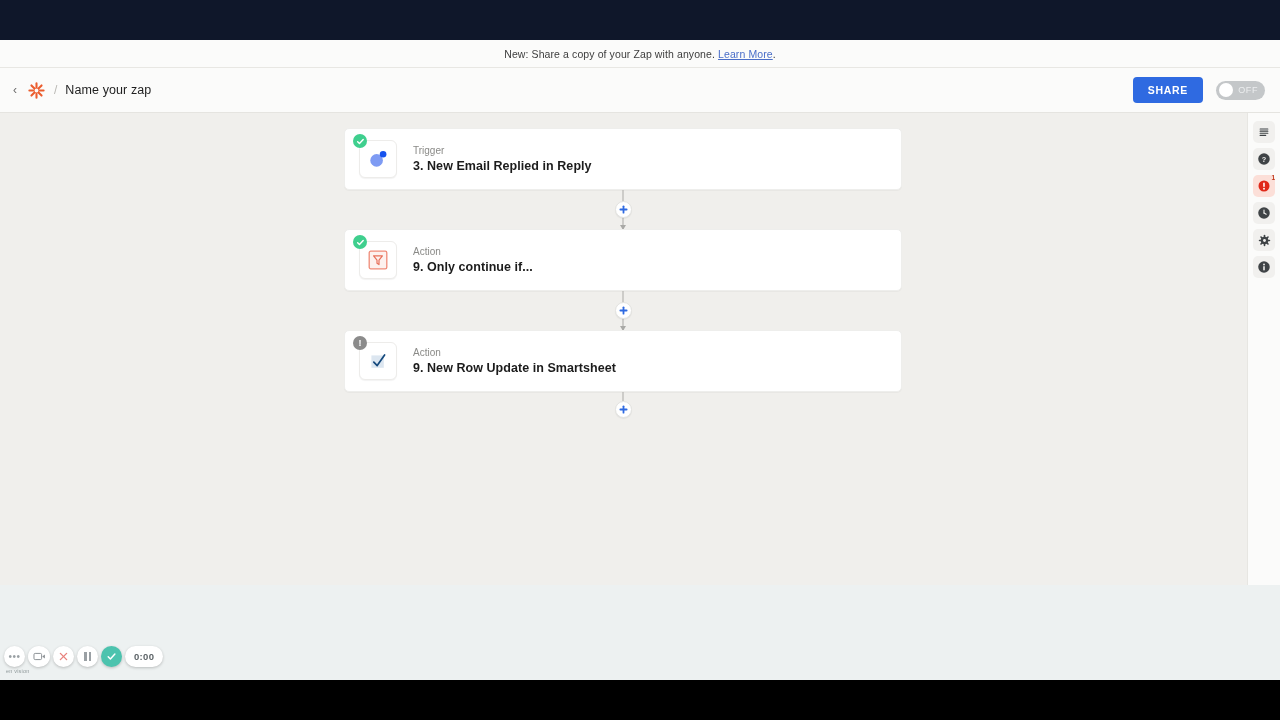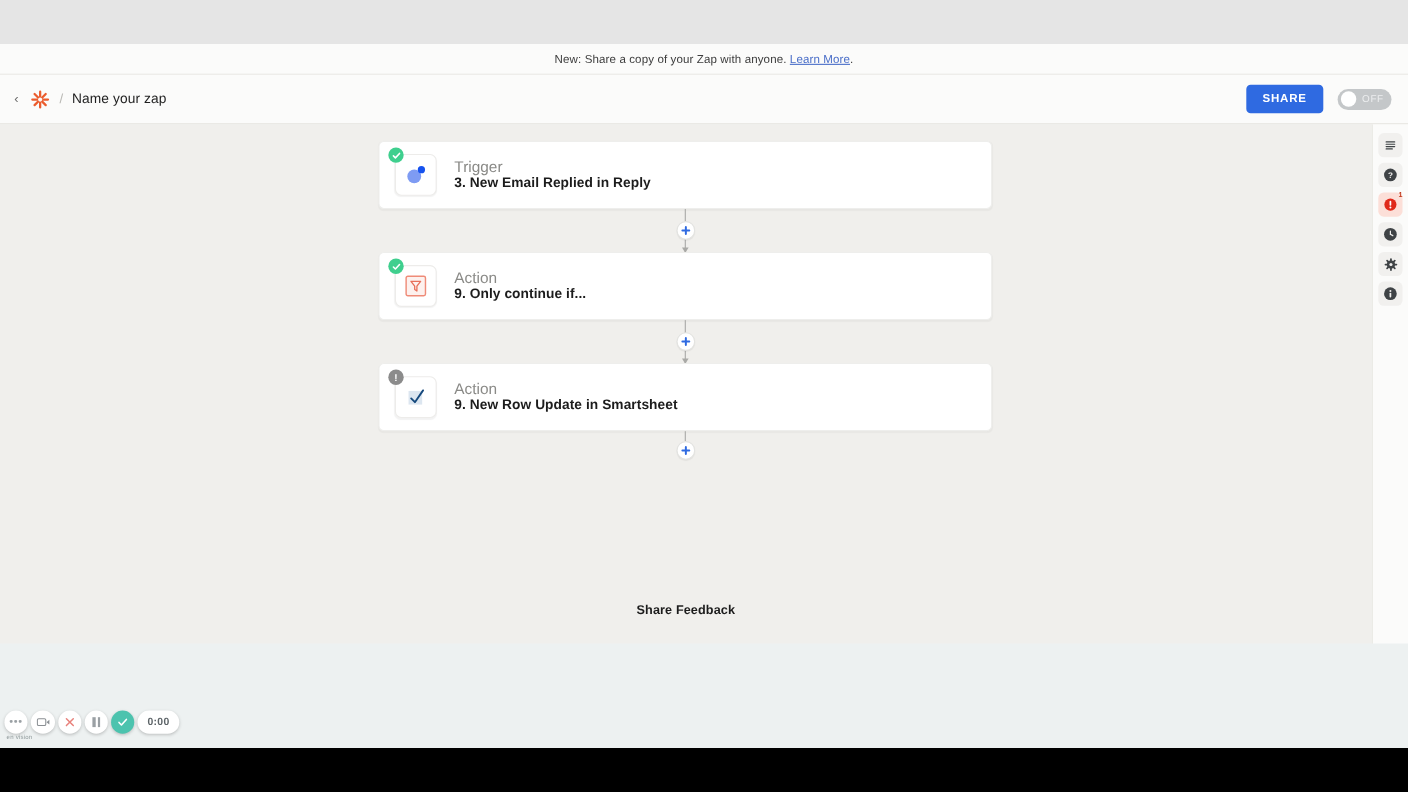--- a/index.html
+++ b/index.html
@@ -2,21 +2,21 @@
 <html><head>
 <meta charset="utf-8">
 <style>
   * { box-sizing: border-box; margin: 0; padding: 0; }
   html, body {
     width: 1280px; height: 720px;
     background: #000;
     font-family: "Liberation Sans", sans-serif;
     overflow: hidden;
   }
-  #screen { position: relative; width: 1280px; height: 528px; background: #e5e5e5; }
+  #screen { position: relative; width: 1280px; height: 528px; background: #0f172a; }
 
   
   #viewport {
     position: absolute; left: 0; top: 40px;
     width: 1280px; height: 640px;
     background: #edf1f1;
     overflow: hidden;
   }
 
   
@@ -97,21 +97,21 @@
     display: flex; align-items: center; justify-content: center;
   }
   .badge.ok { background: #3fcf8e; }
   .badge.warn { background: #8b8b8b; }
   .badge svg { display: block; }
   .badge .bang {
     color: #fff; font-size: 9px; font-weight: bold; line-height: 1;
     font-family: "Liberation Sans", sans-serif;
   }
   .card-text { margin-left: 16px; }
-  .card-kind { font-size: 14px; color: #8a8a87; line-height: 14px; }
+  .card-kind { font-size: 10px; color: #8a8a87; line-height: 14px; }
   .card-title {
     font-size: 12.5px; font-weight: bold; color: #1c1c1c;
     line-height: 17px; letter-spacing: .05px;
   }
 
   
   .connector {
     position: relative; width: 558px; height: 39px;
     display: flex; align-items: center; justify-content: center;
   }
@@ -343,21 +343,20 @@
               <g stroke="#2f6ae1" stroke-width="2.4" stroke-linecap="round">
                 <line x1="6" y1="1.8" x2="6" y2="10.2"></line>
                 <line x1="1.8" y1="6" x2="10.2" y2="6"></line>
               </g>
             </svg>
           </div>
         </div>
 
       </div>
 
-      <div class="share-feedback">Share Feedback</div>
 
       <div id="rail">
 
         <div class="rail-btn">
           <svg width="12" height="12" viewBox="0 0 14 14">
             <g stroke="#3f4346" stroke-width="1.3" stroke-linecap="round">
               <line x1="2.5" y1="3.5" x2="11.5" y2="3.5"></line>
               <line x1="2.5" y1="6" x2="11.5" y2="6"></line>
               <line x1="2.5" y1="8.5" x2="11.5" y2="8.5"></line>
               <line x1="2.5" y1="11" x2="9" y2="11"></line>

